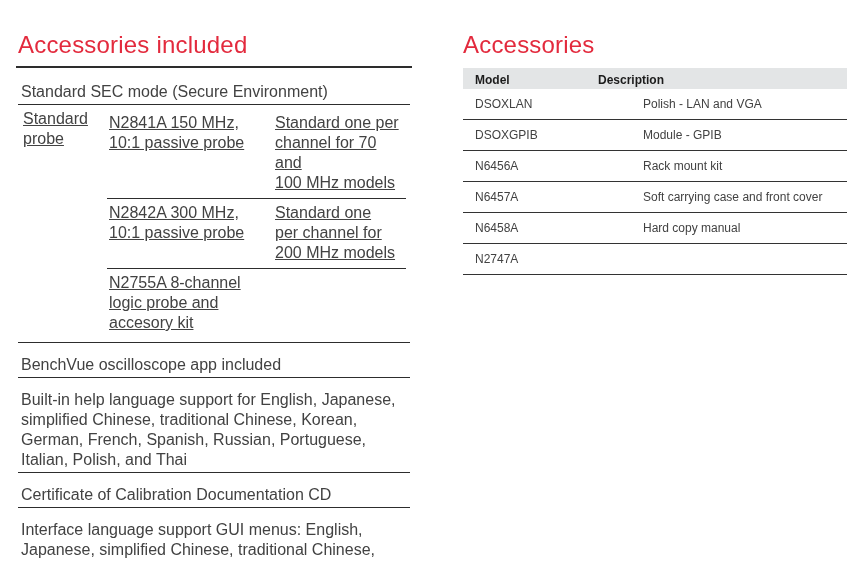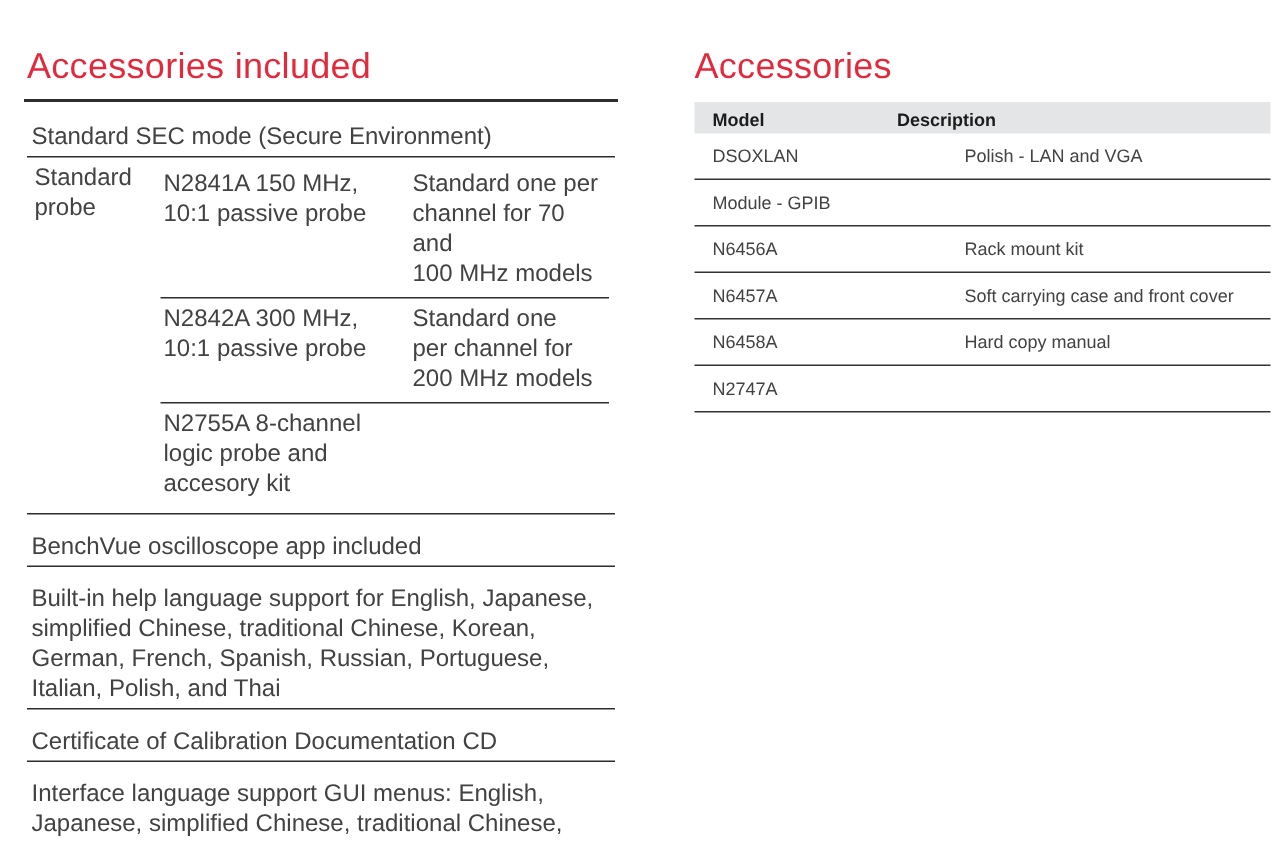--- a/index.html
+++ b/index.html
@@ -46,20 +46,21 @@
     padding: 2px 3px;
     border-bottom: 1.5px solid #2d2d2d;
     white-space: pre-line;
     margin-top: 10px;
   }
   .probe-row {
     display: flex;
     align-items: flex-start;
     padding-left: 3px;
     border-bottom: 1.5px solid #2d2d2d;
+    text-decoration: underline;
   }
   .probe-label {
     width: 84px;
     flex: 0 0 84px;
     padding-top: 2px;
   }
   .probe-sub {
     flex: 1;
   }
   .sub-row {
@@ -174,20 +175,21 @@
       <div class="rheader">
         <div class="rc-model">Model</div>
         <div class="rc-desc">Description</div>
       </div>
 
       <div class="rrow">
         <div class="rc-model">DSOXLAN</div>
         <div class="rc-desc">Polish - LAN and VGA</div>
       </div>
       <div class="rrow">
+        <div class="rc-model">DSOXGPIB</div>
         <div class="rc-desc">Module - GPIB</div>
       </div>
       <div class="rrow">
         <div class="rc-model">N6456A</div>
         <div class="rc-desc">Rack mount kit</div>
       </div>
       <div class="rrow">
         <div class="rc-model">N6457A</div>
         <div class="rc-desc">Soft carrying case and front cover</div>
       </div>

